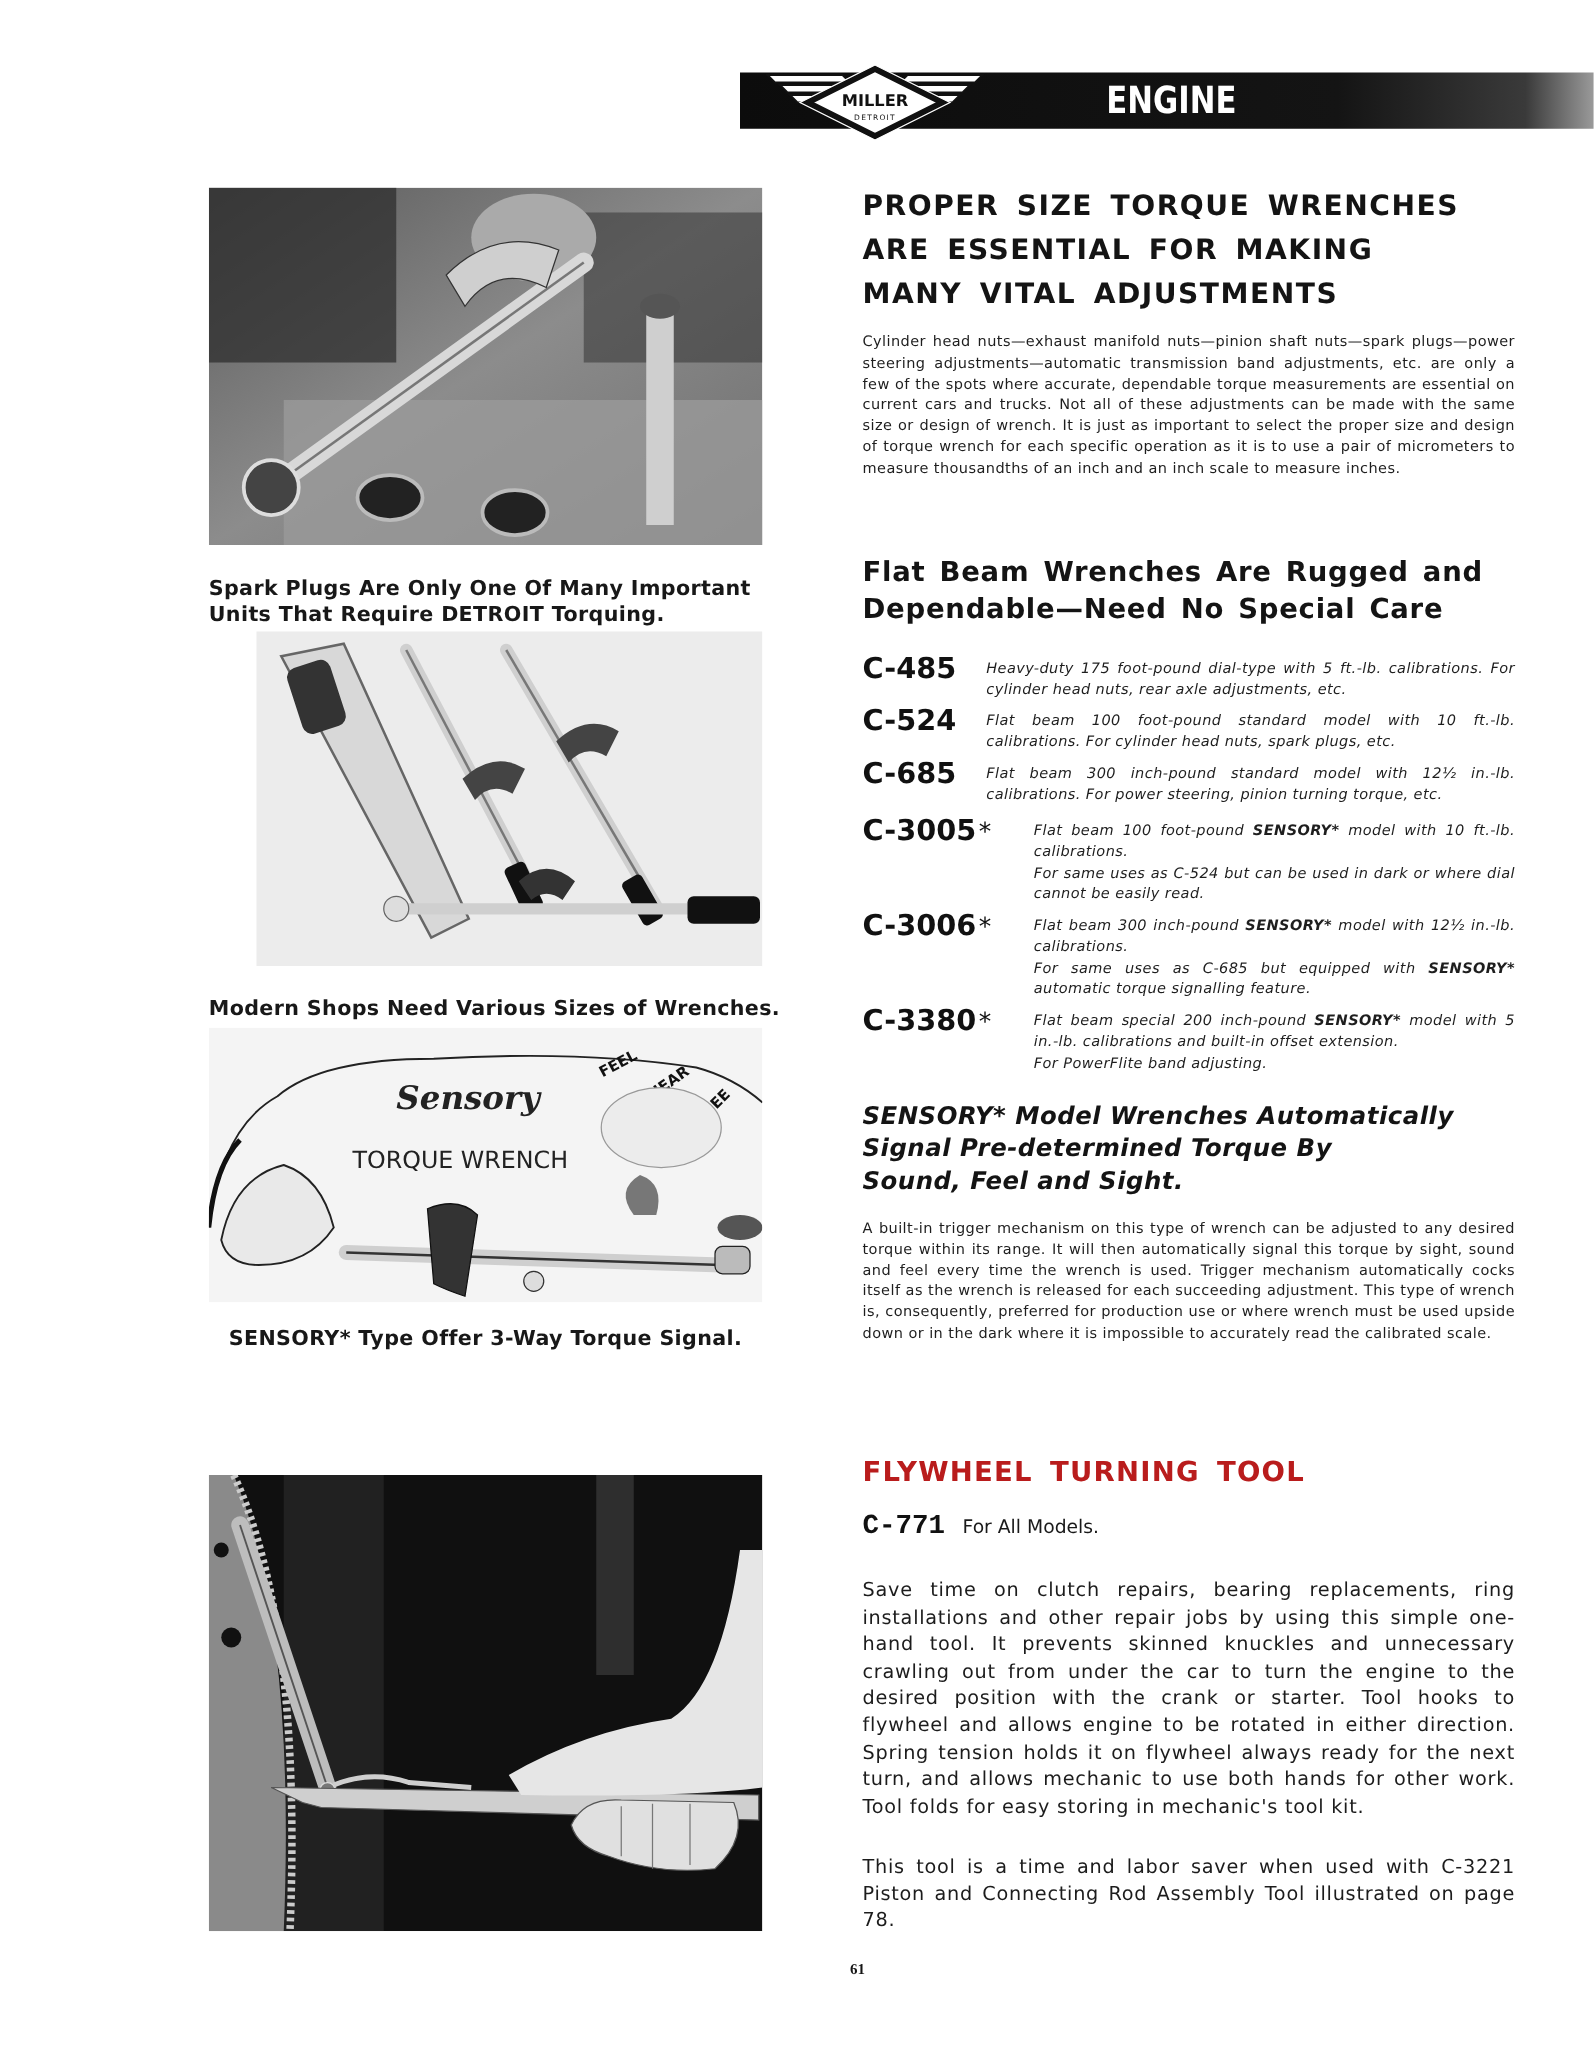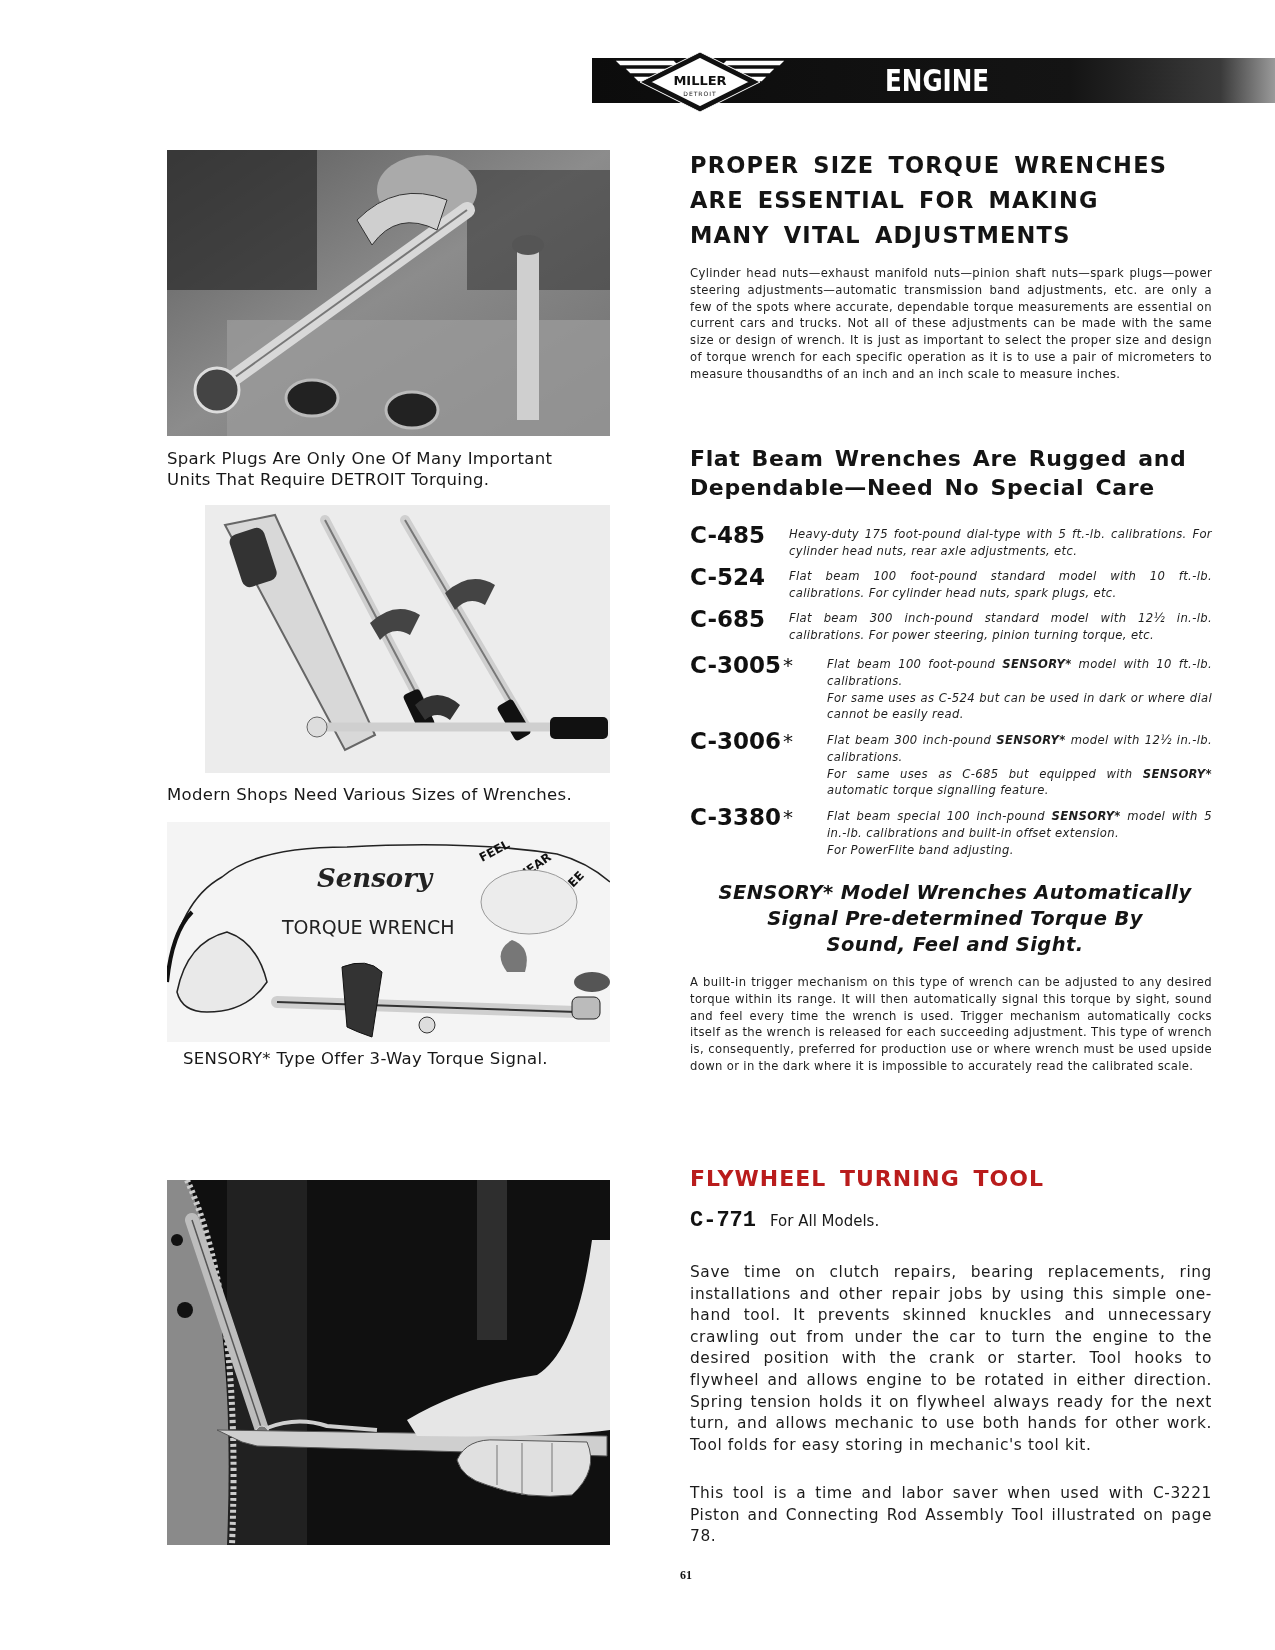--- a/index.html
+++ b/index.html
@@ -15,22 +15,22 @@
   .section-title {
     position: absolute; left: 885px; top: 62px; height: 38px; line-height: 38px;
     font-family: "DejaVu Sans", sans-serif; font-weight: bold; font-size: 30px;
     color: #ffffff; letter-spacing: 0px; transform: scaleX(0.82); transform-origin: left center;
   }
 
   
   .photo { position: absolute; overflow: hidden; }
   .photo svg { width: 100%; height: 100%; display: block; }
   .caption {
-    position: absolute; font-family: "DejaVu Sans", sans-serif; font-weight: normal;
-    font-size: 16.5px; line-height: 21px; color: #181818; letter-spacing: 0.3px;
+    position: absolute; font-family: "DejaVu Sans", sans-serif; font-weight: bold;
+    font-size: 16.5px; line-height: 21px; color: #181818; letter-spacing: 0.3px; margin-top: 12px;
   }
 
   
   .h1 {
     position: absolute; left: 690px; top: 148px; width: 520px;
     font-family: "DejaVu Sans", sans-serif; font-weight: bold; font-size: 22.5px;
     line-height: 35px; letter-spacing: 1.2px; word-spacing: 5px; color: #141414;
   }
   .body-sm {
     position: absolute; font-family: "DejaVu Sans", sans-serif; font-size: 11.6px;
@@ -48,21 +48,21 @@
   }
   .model-code .star { font-weight: normal; font-size: 20px; vertical-align: top; margin-left: 2px; }
   .model-desc {
     position: absolute; top: 4px; font-family: "DejaVu Sans", sans-serif; font-size: 11.6px;
     line-height: 16.8px; color: #1e1e1e; text-align: justify; letter-spacing: 0.35px; font-style: italic;
   }
   .model-desc b { font-weight: bold; }
   .h3 {
     position: absolute; left: 690px; top: 880px; width: 530px;
     font-family: "DejaVu Sans", sans-serif; font-weight: bold; font-style: italic;
-    font-size: 19.5px; line-height: 26px; letter-spacing: 0.4px; color: #141414; text-align: center;
+    font-size: 19.5px; line-height: 26px; letter-spacing: 0.4px; color: #141414;
   }
   .h4 {
     position: absolute; left: 690px; top: 1164px; width: 520px;
     font-family: "DejaVu Sans", sans-serif; font-weight: bold; font-size: 22px;
     line-height: 30px; letter-spacing: 1px; word-spacing: 5px; color: #b91c1c;
   }
   .c771-row { position: absolute; left: 690px; top: 1208px; }
   .c771-code { font-family: Liberation Mono, monospace; font-weight: bold; font-size: 22px; color: #111; }
   .c771-note { font-family: "DejaVu Sans", sans-serif; font-size: 15px; margin-left: 14px; color: #1a1a1a; }
   .body-lg {
@@ -231,21 +231,21 @@
   <div class="model-code"><span>C-3006</span><span class="star">*</span></div>
   <div class="model-desc" style="left:137px; width:385px;">
     <div><span>Flat beam 300 inch-pound </span><b>SENSORY*</b><span> model with 12½ in.-lb. calibrations.</span></div>
     <div><span>For same uses as C-685 but equipped with </span><b>SENSORY*</b><span> automatic torque signalling feature.</span></div>
   </div>
 </div>
 
 <div class="model-row" style="top:804px;">
   <div class="model-code"><span>C-3380</span><span class="star">*</span></div>
   <div class="model-desc" style="left:137px; width:385px;">
-    <div><span>Flat beam special 100 inch-pound </span><b>SENSORY*</b><span> model with 5 in.-lb. calibrations and built-in offset extension.</span></div>
+    <div><span>Flat beam special 200 inch-pound </span><b>SENSORY*</b><span> model with 5 in.-lb. calibrations and built-in offset extension.</span></div>
     <div>For PowerFlite band adjusting.</div>
   </div>
 </div>
 
 <div class="h3">
   <div>SENSORY* Model Wrenches Automatically</div>
   <div>Signal Pre-determined Torque By</div>
   <div>Sound, Feel and Sight.</div>
 </div>
 <div class="body-sm" style="left:690px; top:974px; width:522px;">A built-in trigger mechanism on this type of wrench can be adjusted to any desired torque within its range. It will then automatically signal this torque by sight, sound and feel every time the wrench is used. Trigger mechanism automatically cocks itself as the wrench is released for each succeeding adjustment. This type of wrench is, consequently, preferred for production use or where wrench must be used upside down or in the dark where it is impossible to accurately read the calibrated scale.</div>

